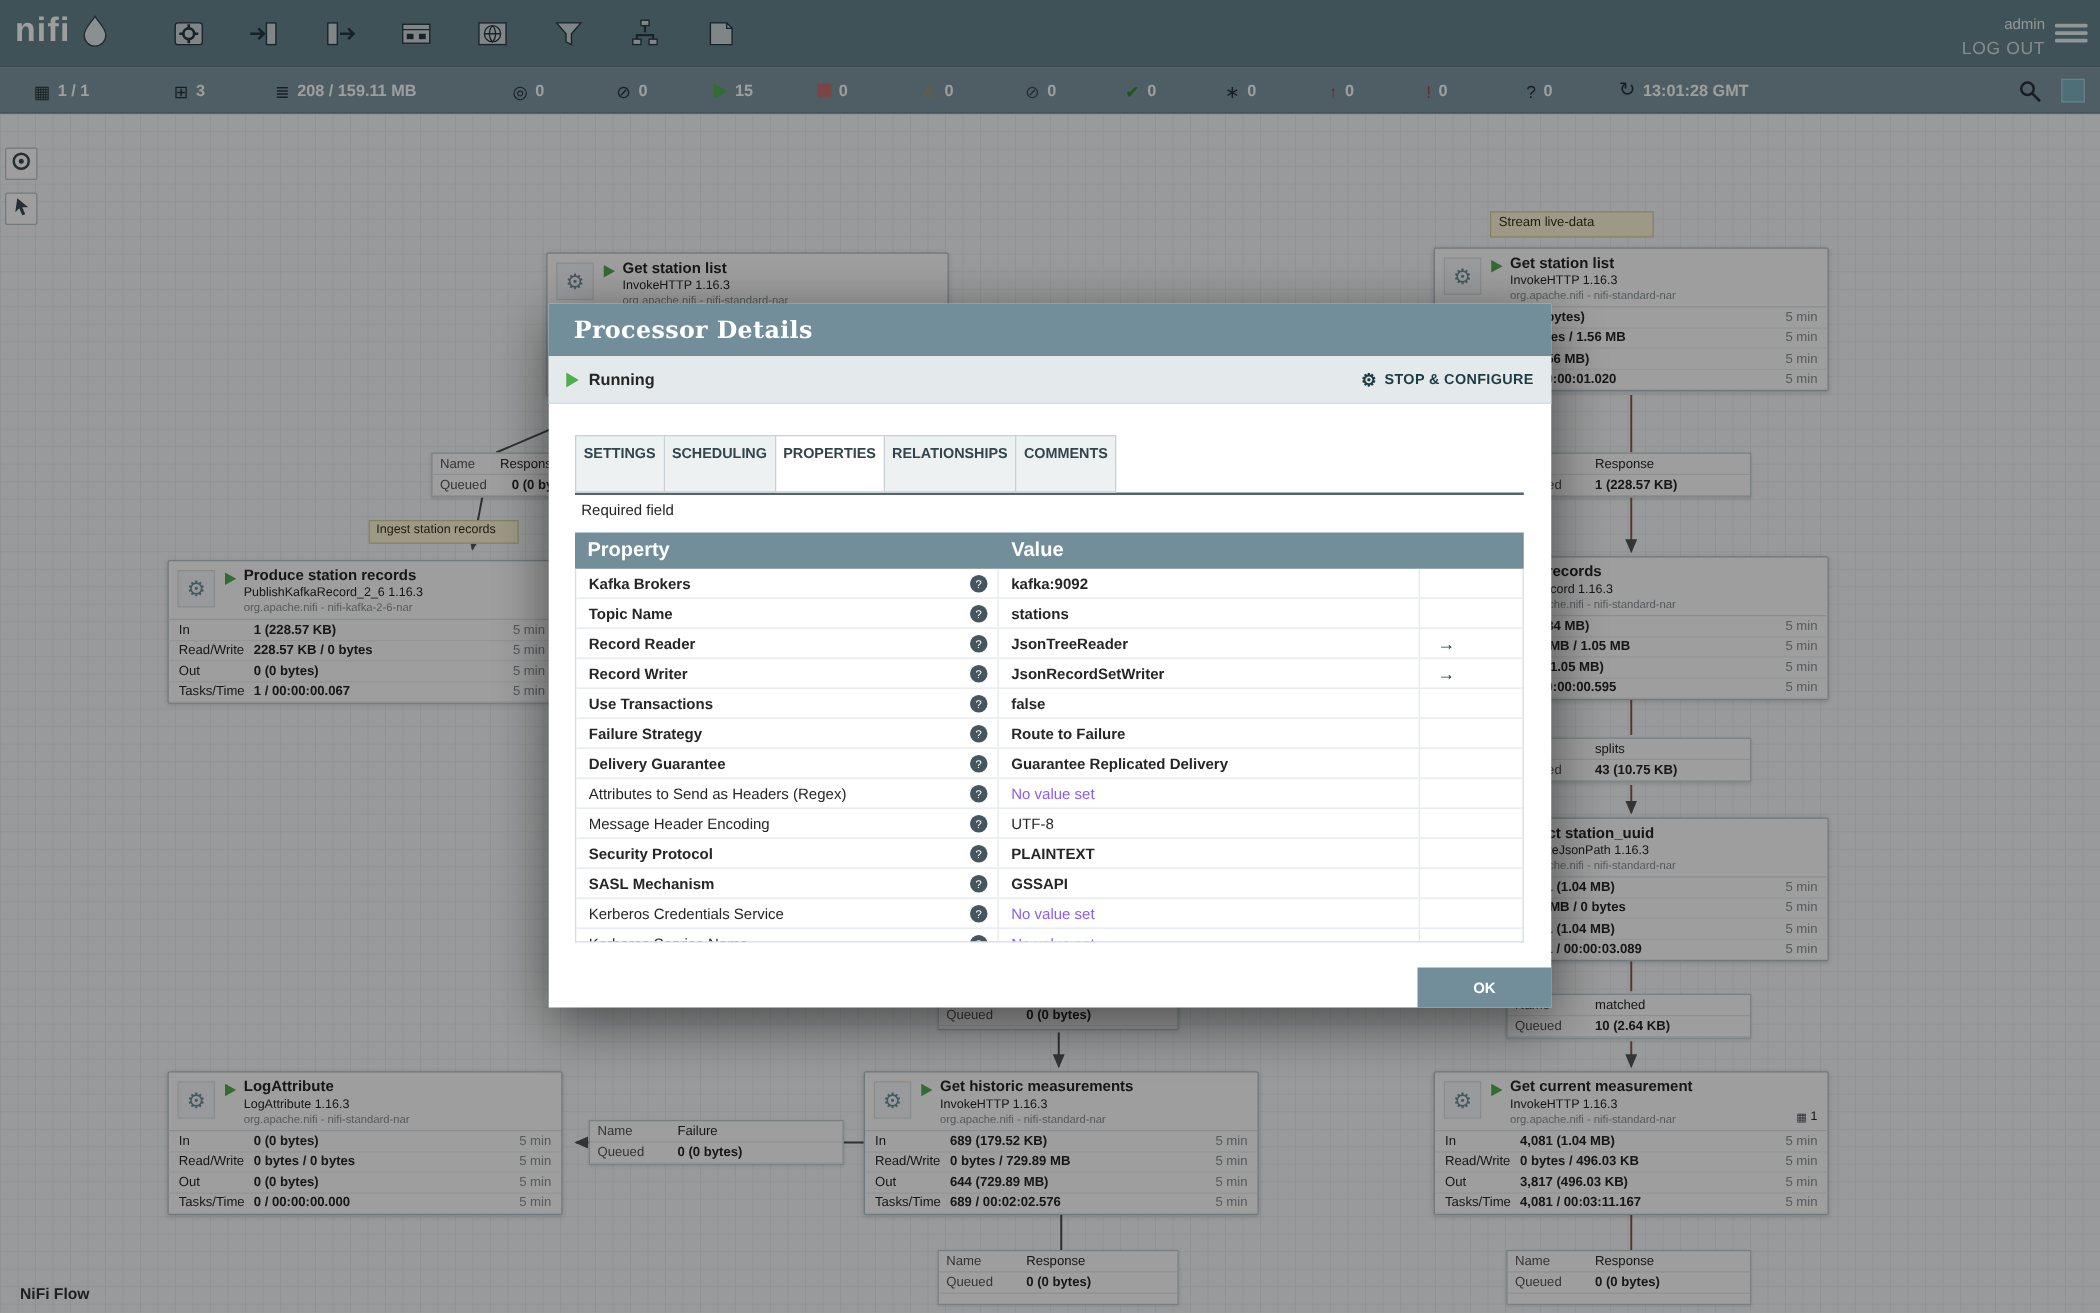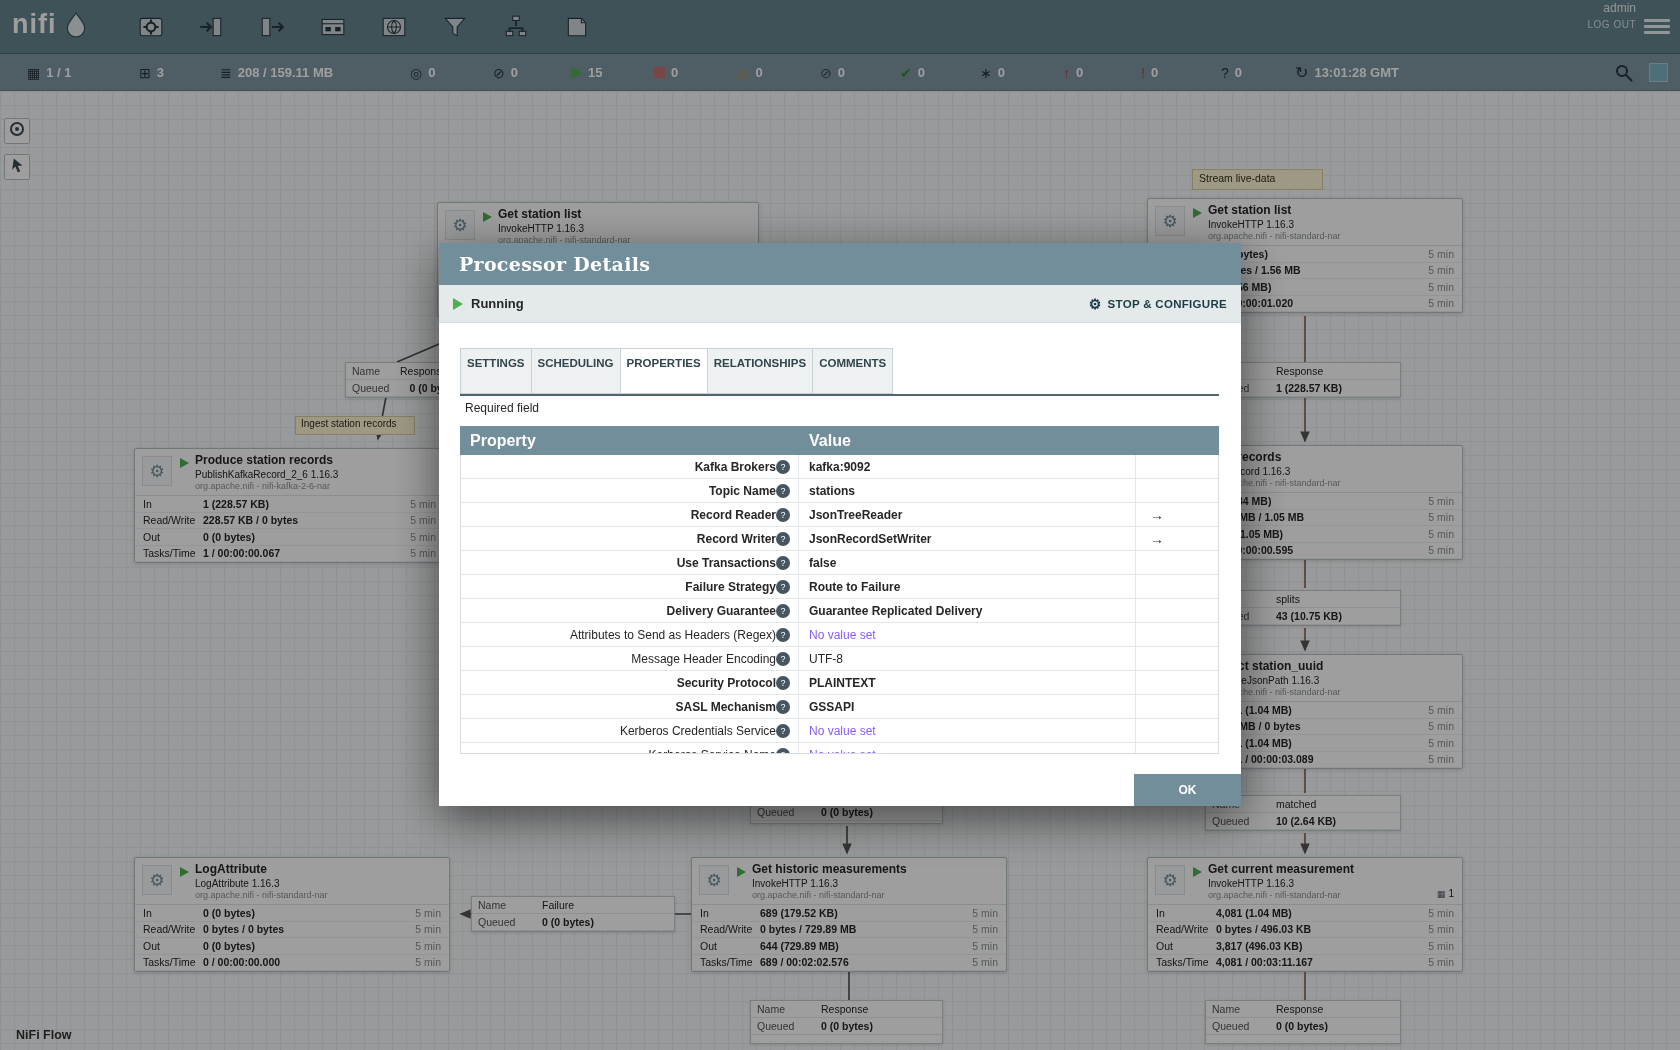--- a/index.html
+++ b/index.html
@@ -1,23 +1,23 @@
 <!DOCTYPE html>
 <html><head>
 <meta charset="utf-8">
 <style>
   *{box-sizing:border-box;margin:0;padding:0}
   html,body{width:1680px;height:1050px;overflow:hidden;font-family:"Liberation Sans",sans-serif}
   
   .topbar{position:absolute;left:0;top:0;width:1680px;height:54px;background:#67858f;border-bottom:1px solid rgba(0,0,0,.2);z-index:20}
   .logo{position:absolute;left:12px;top:9px;display:flex;align-items:center;gap:8px;color:#fff;font-size:27px;font-weight:bold;letter-spacing:1px}
   .tool-ico{position:absolute;top:12px;width:34px;height:30px;display:flex;align-items:center;justify-content:center;cursor:grab}
-  .hdr-right{position:absolute;right:44px;top:1px;text-align:right;color:#e9f0f2}
+  .hdr-right{position:absolute;right:44px;top:12px;text-align:right;color:#e9f0f2}
   .hdr-user{font-size:12px}
-  .hdr-logout{font-size:10px;letter-spacing:.5px;color:#d6e2e6;cursor:pointer;margin-top:4px}
+  .hdr-logout{font-size:14px;letter-spacing:.5px;color:#d6e2e6;cursor:pointer;margin-top:4px}
   .burger{position:absolute;right:10px;top:16px;width:26px;height:22px;cursor:pointer}
   .burger i{display:block;height:3px;background:#e9f0f2;margin:3px 0;border-radius:1px}
   
   .statusbar{position:absolute;left:0;top:54px;width:1680px;height:37px;background:#7e98a2;border-bottom:1px solid rgba(0,0,0,.15);z-index:20}
   .sb-item{position:absolute;top:0;height:37px;display:flex;align-items:center;gap:6px}
   .sb-ico{font-size:14px;color:#27333a;line-height:1}
   .sb-val{font-size:13px;color:#fff;font-weight:bold;white-space:nowrap}
   .tri-green{width:0;height:0;border-left:11px solid #4fae50;border-top:6px solid transparent;border-bottom:6px solid transparent}
   .sq-red{width:11px;height:11px;background:#c47070}
   .sb-right{position:absolute;top:0;height:37px;display:flex;align-items:center}
@@ -67,21 +67,21 @@
   .m-tab:last-child{border-right:1px solid #c8d1d5}
   .m-tab.active{background:#fff}
   .m-req{position:absolute;left:26px;top:158px;font-size:12px;color:#262626}
   .m-table{position:absolute;left:21px;top:183px;width:759px}
   .t-head{display:flex;height:29px;background:#728e9b;color:#fff;font-size:16px;font-weight:bold;align-items:center}
   .th-p{width:339px;padding-left:10px}
   .th-v{flex:1;padding-left:10px}
   .t-body{height:299px;overflow:hidden;border:1px solid #d6dcdf;border-top:none}
   .trow{display:flex;height:24px;border-bottom:1px solid #e2e7ea;font-size:12px;color:#262626}
   .tc{height:100%;display:flex;align-items:center}
-  .tp{width:338px;padding-left:10px;padding-right:8px;border-right:1px solid #e2e7ea;justify-content:flex-end}
+  .tp{width:338px;padding-left:10px;padding-right:8px;border-right:1px solid #e2e7ea;justify-content:space-between}
   .tv{width:337px;padding-left:10px;border-right:1px solid #e2e7ea}
   .tx{flex:1;padding-left:14px}
   .b{font-weight:bold}
   .unset{color:#8b5cf6}
   .help{flex:none;width:14px;height:14px;border-radius:50%;background:#45565e;color:#fff;font-size:9px;display:flex;align-items:center;justify-content:center;cursor:pointer}
   .help::after{content:"?"}
   .goto{font-size:14px;font-weight:bold;color:#17343c;cursor:pointer}
   .m-ok{position:absolute;right:0;bottom:0;width:107px;height:32px;background:#728e9b;color:#fff;font-size:12px;font-weight:bold;display:flex;align-items:center;justify-content:center;cursor:pointer}
 </style>
 </head>

